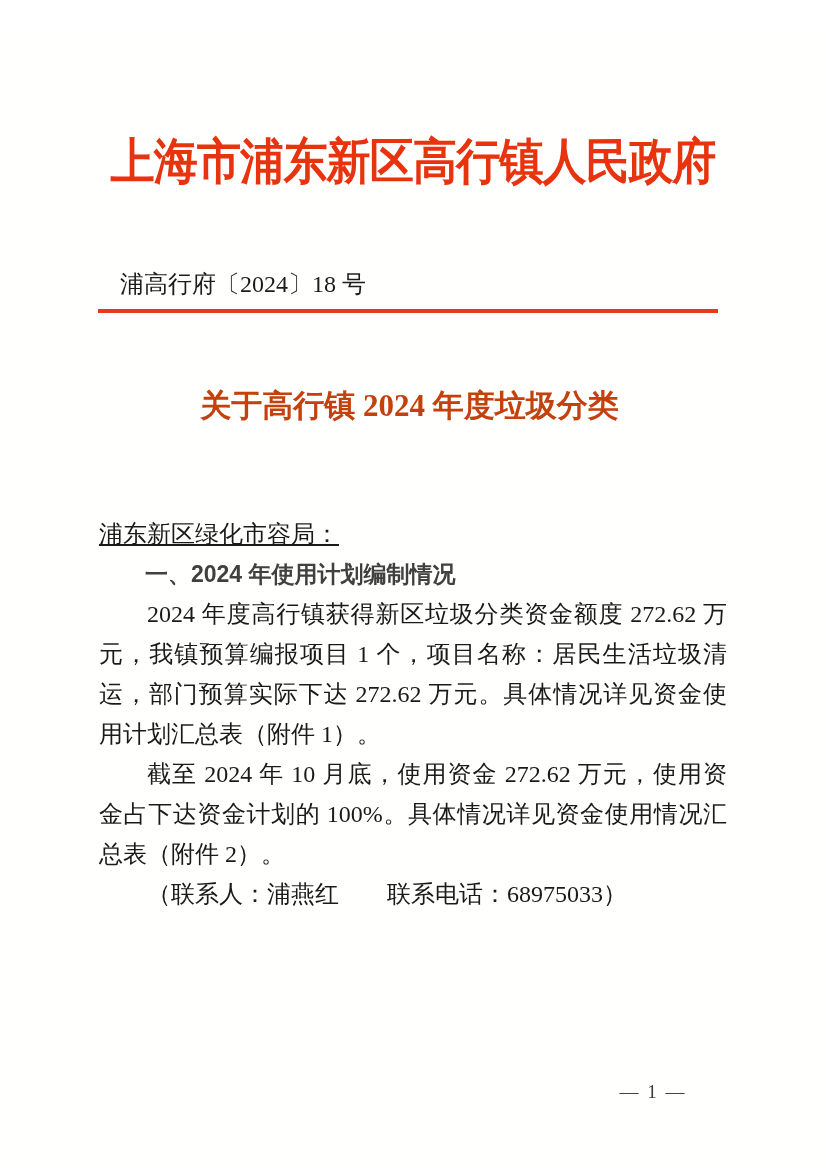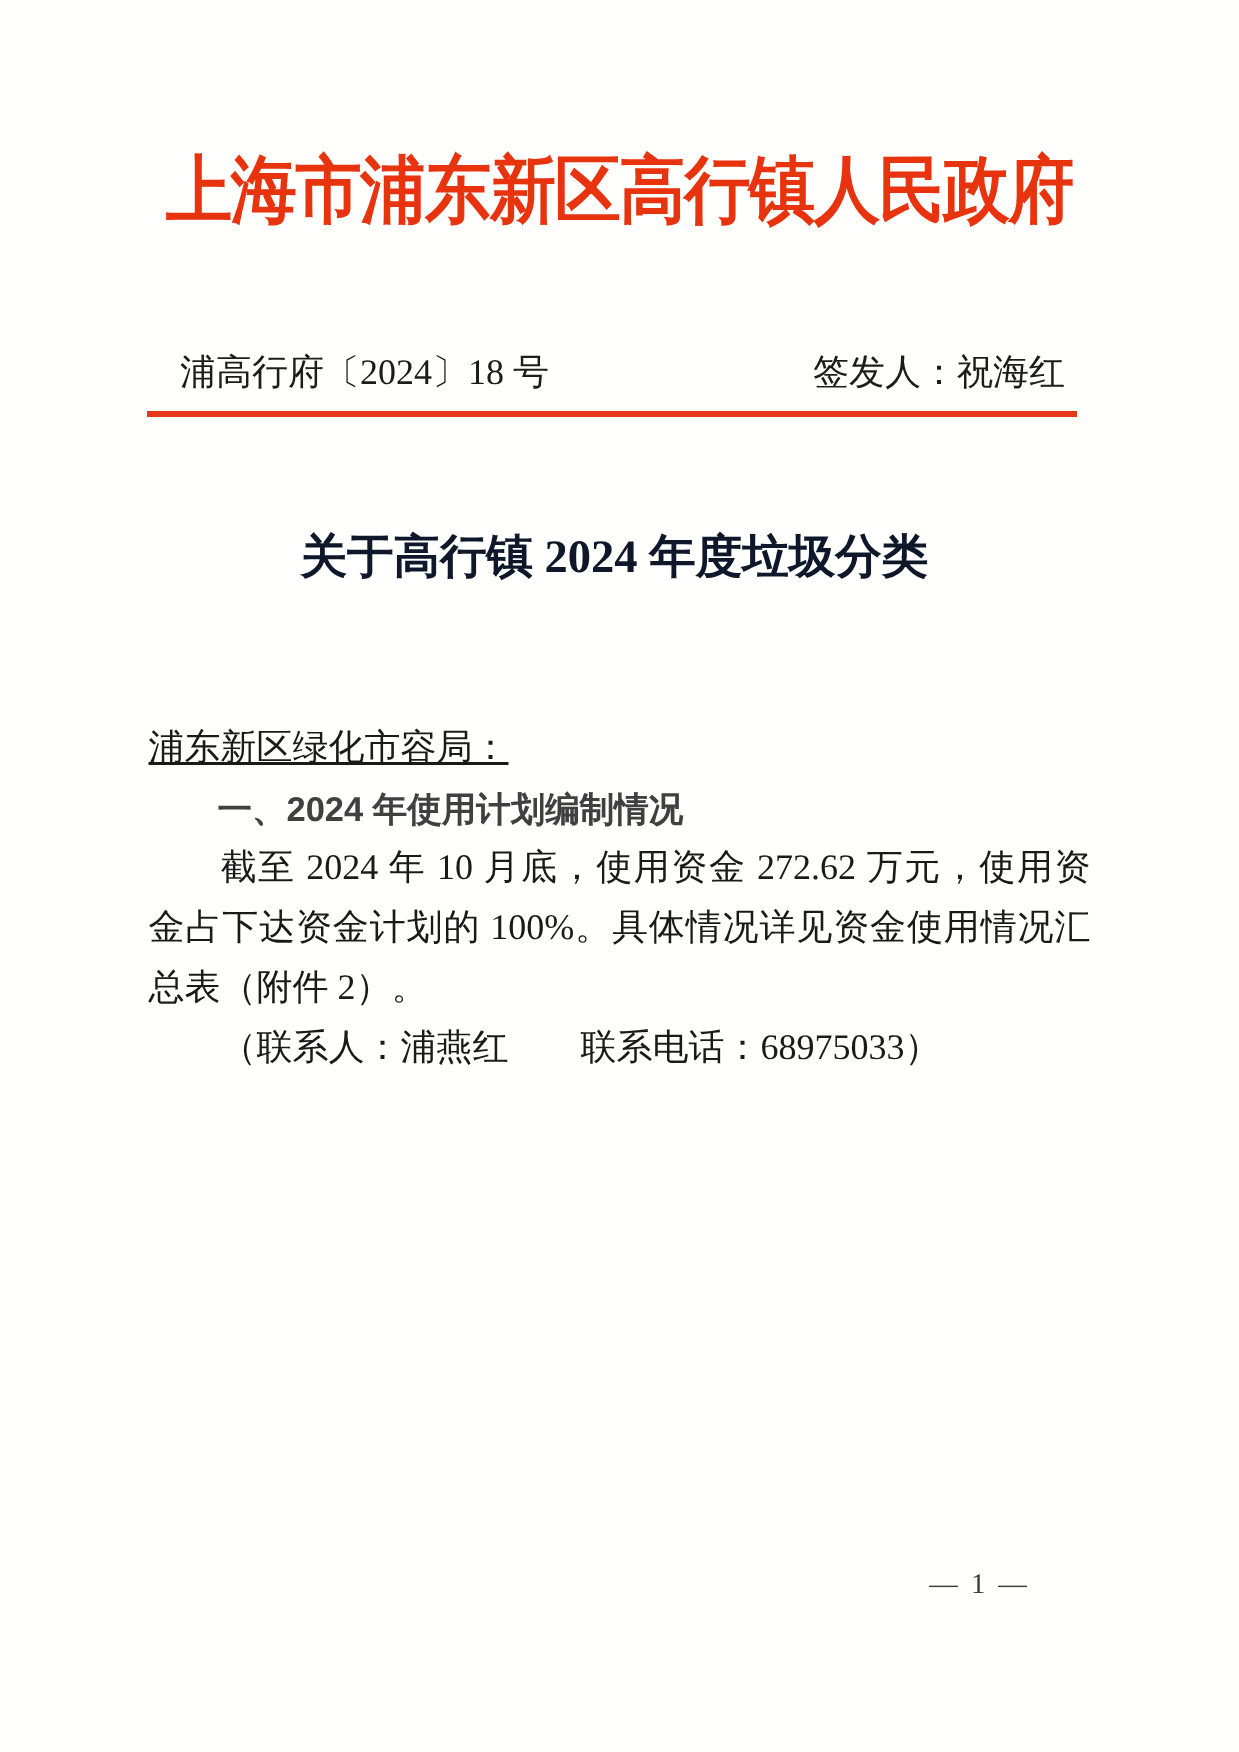--- a/index.html
+++ b/index.html
@@ -12,20 +12,21 @@
     height: 1168px;
     position: relative;
     overflow: hidden;
     font-family: "Liberation Serif", "DejaVu Serif", serif;
     color: #1c1c1c;
   }
   .page {
     position: absolute;
     inset: 0;
     background: #fffffe;
+    margin-top: 35px;
   }
   
   .org-title {
     position: absolute;
     top: 94px;
     left: 0;
     width: 826px;
     text-align: center;
     font-size: 49px;
     font-weight: bold;
@@ -61,21 +62,21 @@
   
   .doc-title {
     position: absolute;
     top: 348px;
     left: 0;
     width: 819px;
     text-align: center;
     font-size: 31px;
     font-weight: bold;
     line-height: 45px;
-    color: #0f172a;
+    color: #c2410c;
   }
   
   .content {
     position: absolute;
     top: 479px;
     left: 99px;
     width: 628px;
     font-size: 24px;
     line-height: 40px;
     text-align: justify;
@@ -113,31 +114,31 @@
 </style>
 </head>
 <body>
 
 <div class="page">
 
   <div class="org-title">上海市浦东新区高行镇人民政府</div>
 
   <div class="doc-line">
     <span class="doc-number">浦高行府〔2024〕18 号</span>
-    <span class="issuer">签发人：祝海红</span>
   </div>
 
   <div class="red-rule"></div>
 
   <div class="doc-title">
     <div>关于高行镇 2024 年度垃圾分类</div>
   </div>
 
   <div class="content">
     <p class="salutation">浦东新区绿化市容局：</p>
     <p class="section-heading">一、2024 年使用计划编制情况</p>
+    <p>2024 年度高行镇获得新区垃圾分类资金额度 272.62 万元，我镇预算编报项目 1 个，项目名称：居民生活垃圾清运，部门预算实际下达 272.62 万元。具体情况详见资金使用计划汇总表（附件 1）。</p>
     <p>截至 2024 年 10 月底，使用资金 272.62 万元，使用资金占下达资金计划的 100%。具体情况详见资金使用情况汇总表（附件 2）。</p>
     <p>（联系人：浦燕红　　联系电话：68975033）</p>
   </div>
 
   <div class="page-number">— 1 —</div>
 
 </div>
 
 </body></html>

